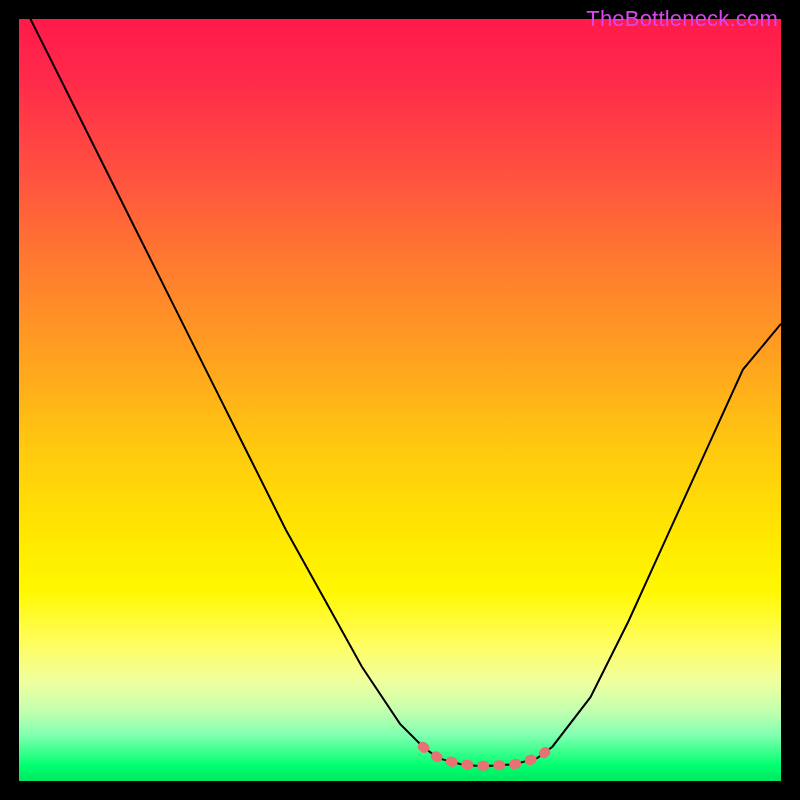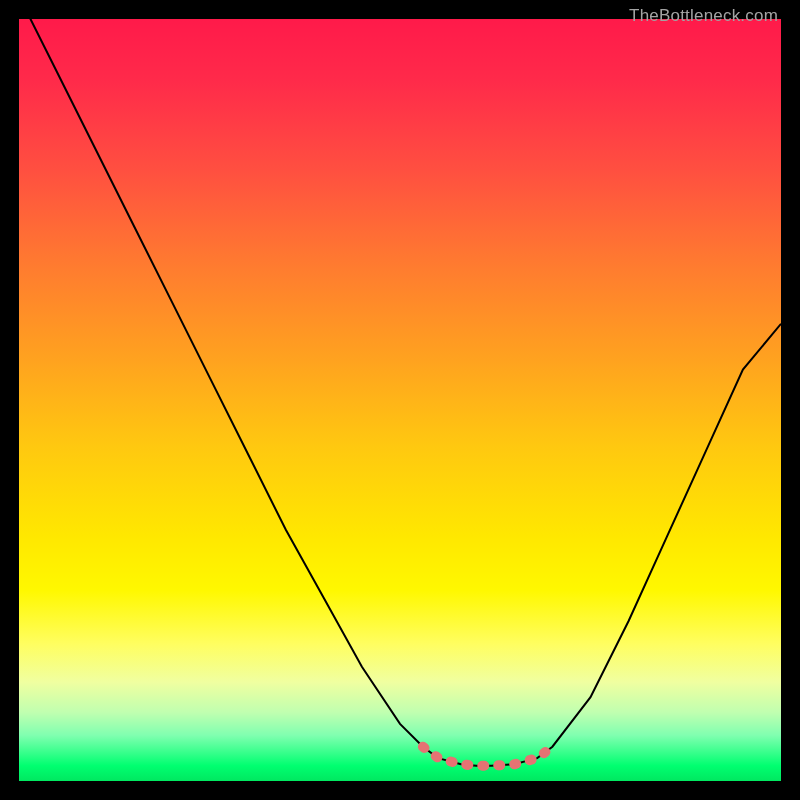--- a/index.html
+++ b/index.html
@@ -31,22 +31,22 @@
       #80ffb0 94%,
       #40ff90 96%,
       #00ff70 98%,
       #00e860 100%
     );
   }
   .watermark {
     position: absolute;
     top: 6px;
     right: 22px;
-    color: #a3a3a3;
-    font-size: 17px;
+    color: #d946ef;
+    font-size: 22px;
     font-weight: 500;
     letter-spacing: 0.2px;
   }
   svg.curve {
     position: absolute;
     left: 0;
     top: 0;
     width: 100%;
     height: 100%;
     pointer-events: none;

